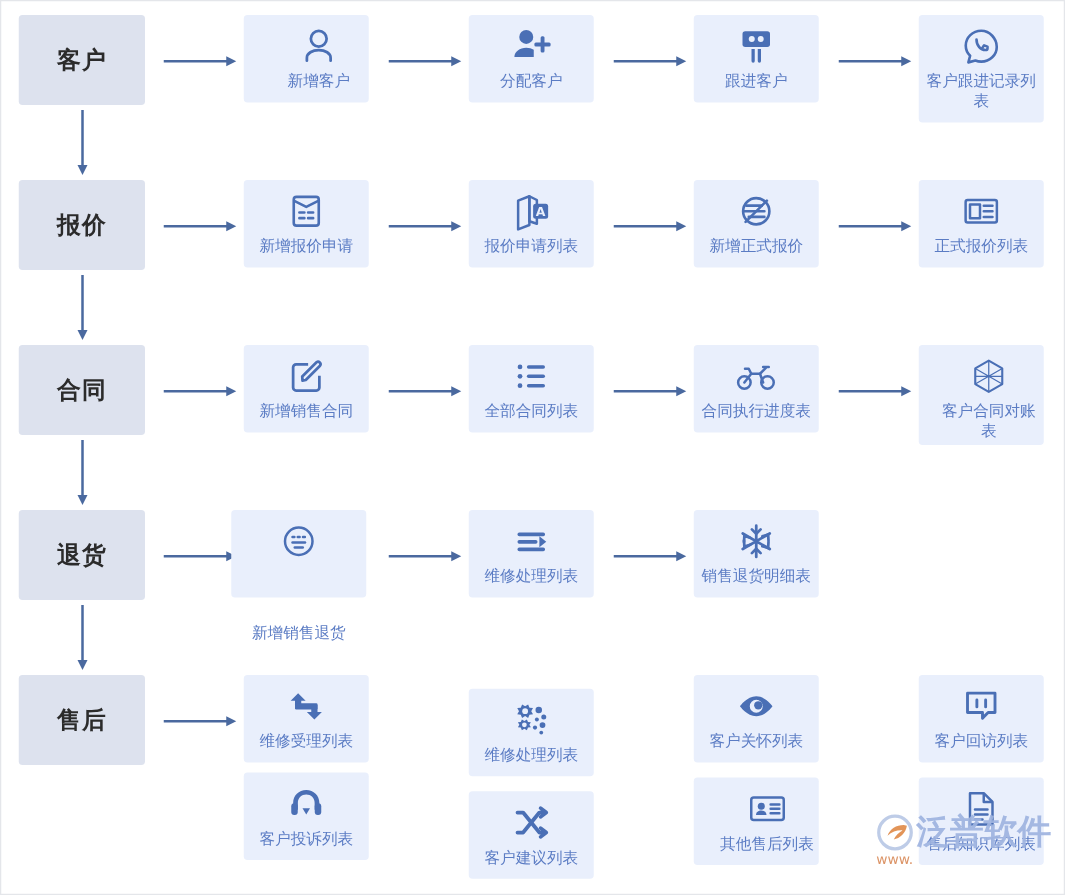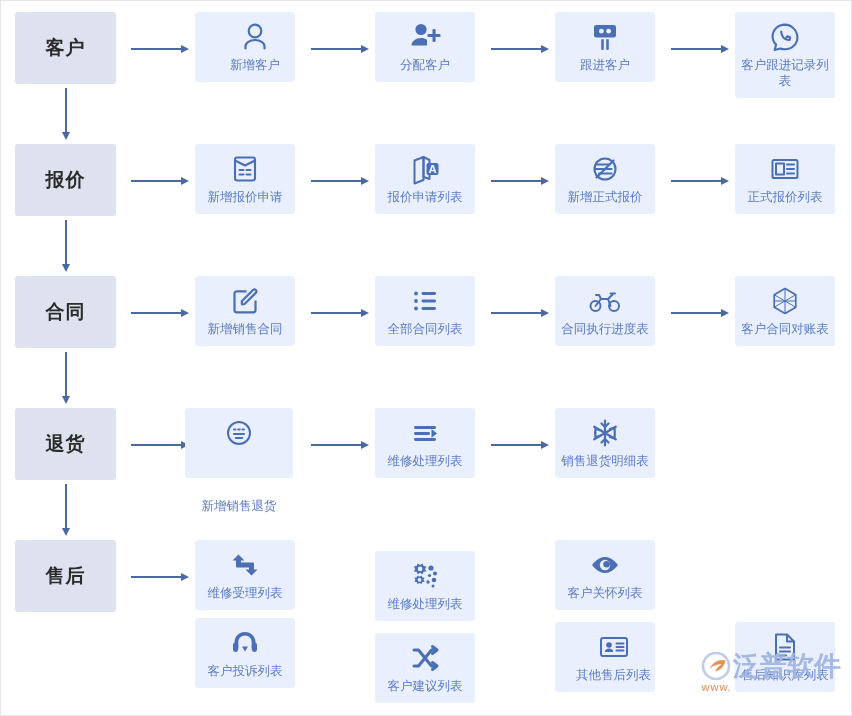--- a/index.html
+++ b/index.html
@@ -355,21 +355,21 @@
         <path d="M22.5 9.5h4.5"></path>
       </svg>
     </span>
     <span class="clabel">合同执行进度表</span>
   </div>
 
   <div class="arrow-h" style="left:670px; top:307px; width:58px;">
     <div class="shaft"></div>
       <div class="head"></div>
   </div>
-  <div class="card" style="left:734px; top:275px; width:100px; height:70px;">
+  <div class="card" style="left:734px; top:275px; width:100px; height:80px;padding-left:12px;">
     <span class="icon">
       <svg viewBox="0 0 34 34" fill="none" stroke="#4a6fb5" stroke-width="1.7" stroke-linejoin="round">
         <path d="M17 4.5l10.8 6.25v12.5L17 29.5 6.2 23.25V10.75z"></path>
         <path d="M6.2 10.75L27.8 23.25M27.8 10.75L6.2 23.25M17 4.5v25M6.2 17h21.6" stroke-width="1"></path>
       </svg>
     </span>
     <span class="clabel">客户合同对账表</span>
   </div>
 
   <div class="arrow-h" style="left:130px; top:439px; width:58px;">
@@ -490,20 +490,29 @@
       <svg viewBox="0 0 34 34" fill="none" stroke="#4a6fb5" stroke-width="2" stroke-linejoin="round">
         <rect x="4" y="8" width="26" height="18" rx="2"></rect>
         <circle cx="12" cy="15" r="2.8" fill="#4a6fb5" stroke="none"></circle>
         <path d="M7.8 22c0-2.3 1.9-3.6 4.2-3.6s4.2 1.3 4.2 3.6z" fill="#4a6fb5" stroke="none"></path>
         <path d="M19.5 13.5h7M19.5 17h7M19.5 20.5h7" stroke-linecap="round"></path>
       </svg>
     </span>
     <span class="clabel">其他售后列表</span>
   </div>
 
+  <div class="card" style="left:734px; top:539px; width:100px; height:70px;">
+    <span class="icon">
+      <svg viewBox="0 0 34 34" fill="none" stroke="#4a6fb5" stroke-width="2.3" stroke-linejoin="round">
+        <path d="M6 6.5h22v15.5h-5.5L18 26.5V22H6z"></path>
+        <path d="M13.5 12v5.5M20.5 12v5.5" stroke-linecap="round"></path>
+      </svg>
+    </span>
+    <span class="clabel">客户回访列表</span>
+  </div>
   <div class="card" style="left:734px; top:621px; width:100px; height:70px;">
     <span class="icon">
       <svg viewBox="0 0 34 34" fill="none" stroke="#4a6fb5" stroke-width="2" stroke-linejoin="round">
         <path d="M8 4.5h11l7 7v18H8z"></path>
         <path d="M19 4.5v7h7"></path>
         <path d="M12 17.5h10M12 21.5h10M12 25.5h6" stroke-linecap="round"></path>
       </svg>
     </span>
     <span class="clabel">售后知识库列表</span>
   </div>

